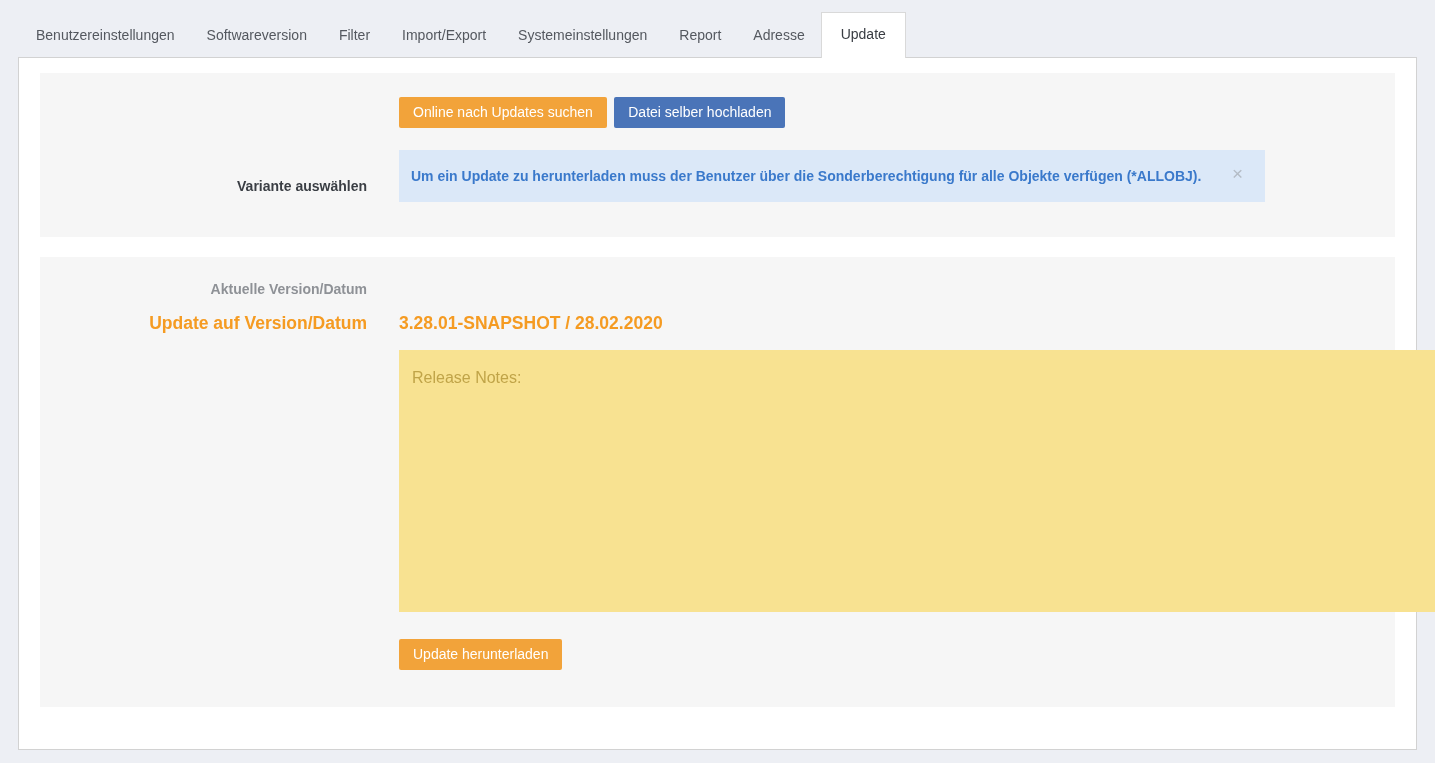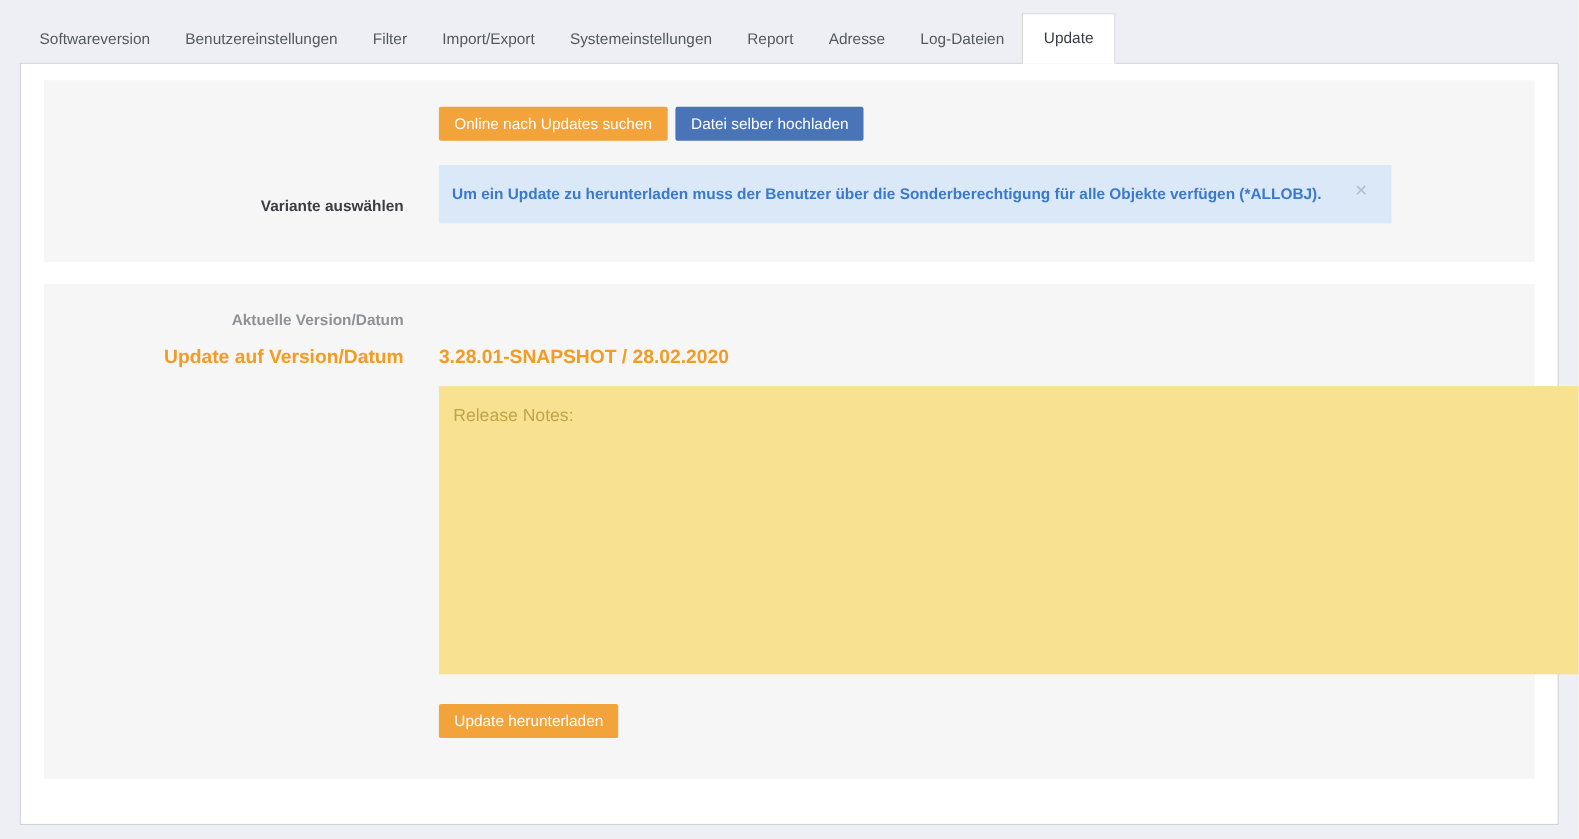--- a/index.html
+++ b/index.html
@@ -125,28 +125,27 @@
     font-size: 16px;
     color: #c0a448;
     line-height: 21px;
   }
   .download-btn { margin-top: 27px; }
 </style>
 </head>
 <body>
 
 <nav class="tabbar">
+  <div class="tab">Benutzereinstellungen</div>
   <div class="tab">Softwareversion</div>
-  <div class="tab">Benutzereinstellungen</div>
   <div class="tab">Filter</div>
   <div class="tab">Import/Export</div>
   <div class="tab">Systemeinstellungen</div>
   <div class="tab">Report</div>
   <div class="tab">Adresse</div>
-  <div class="tab">Log-Dateien</div>
   <div class="tab active">Update</div>
 </nav>
 
 <main class="card">
 
   <section class="panel panel-variant">
     <div class="row">
       <div class="label-col">
         <span class="form-label">Variante auswählen</span>
       </div>

